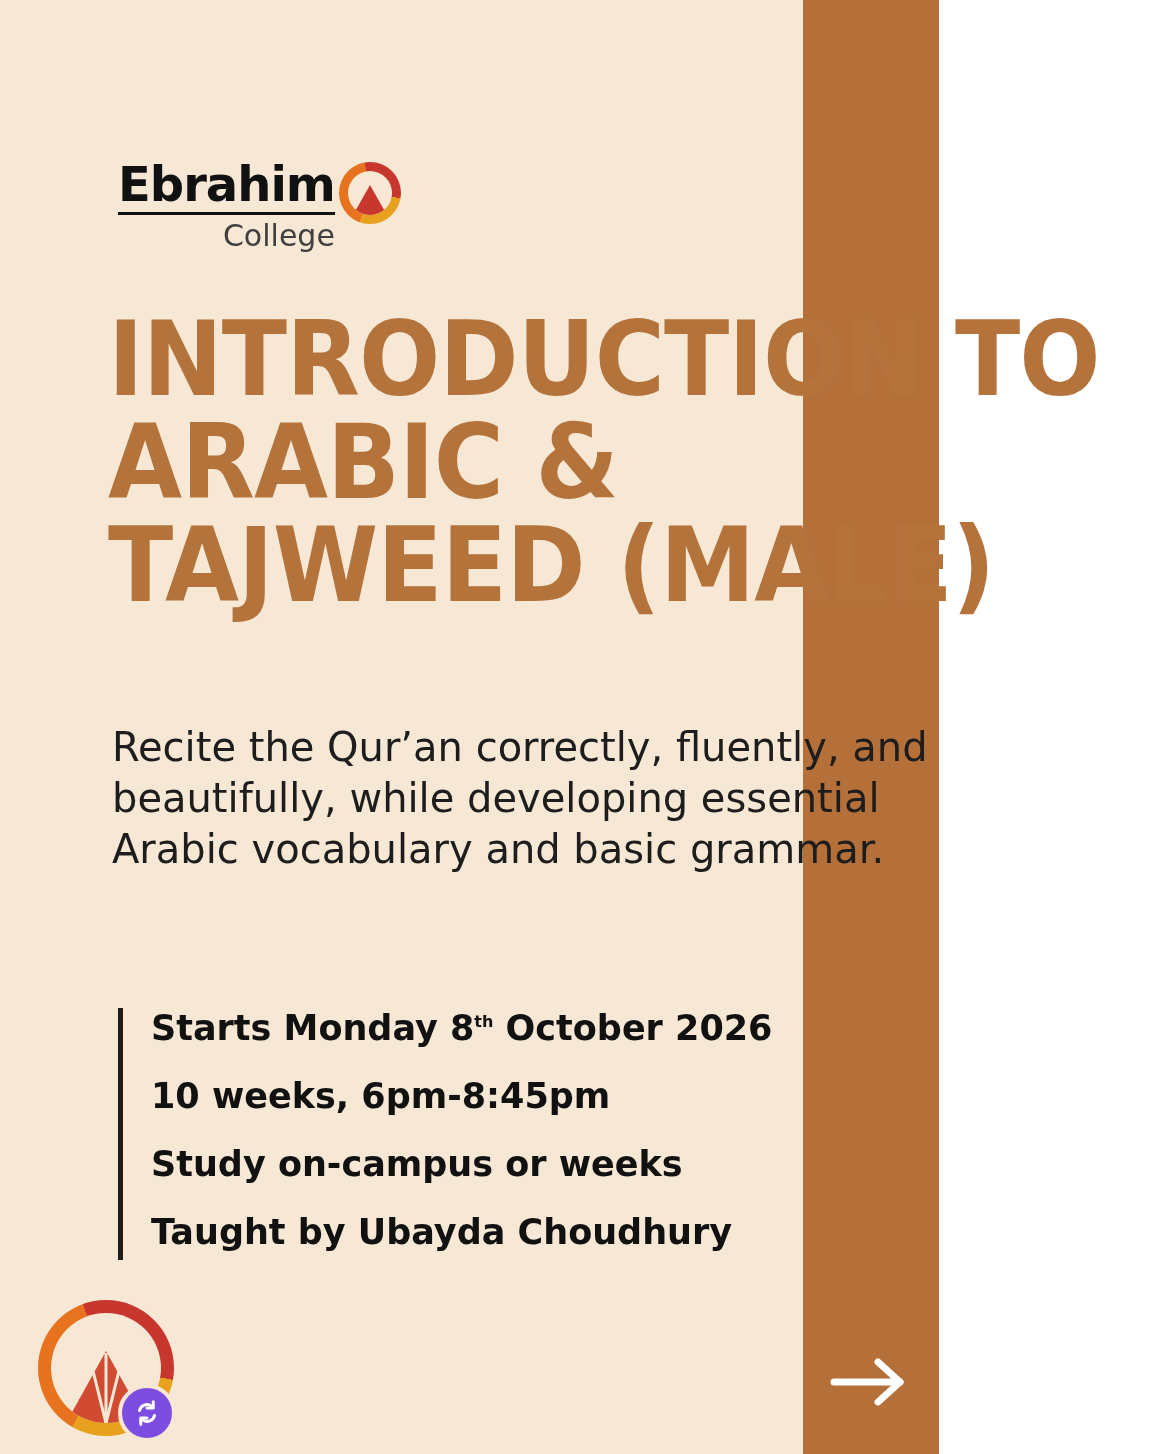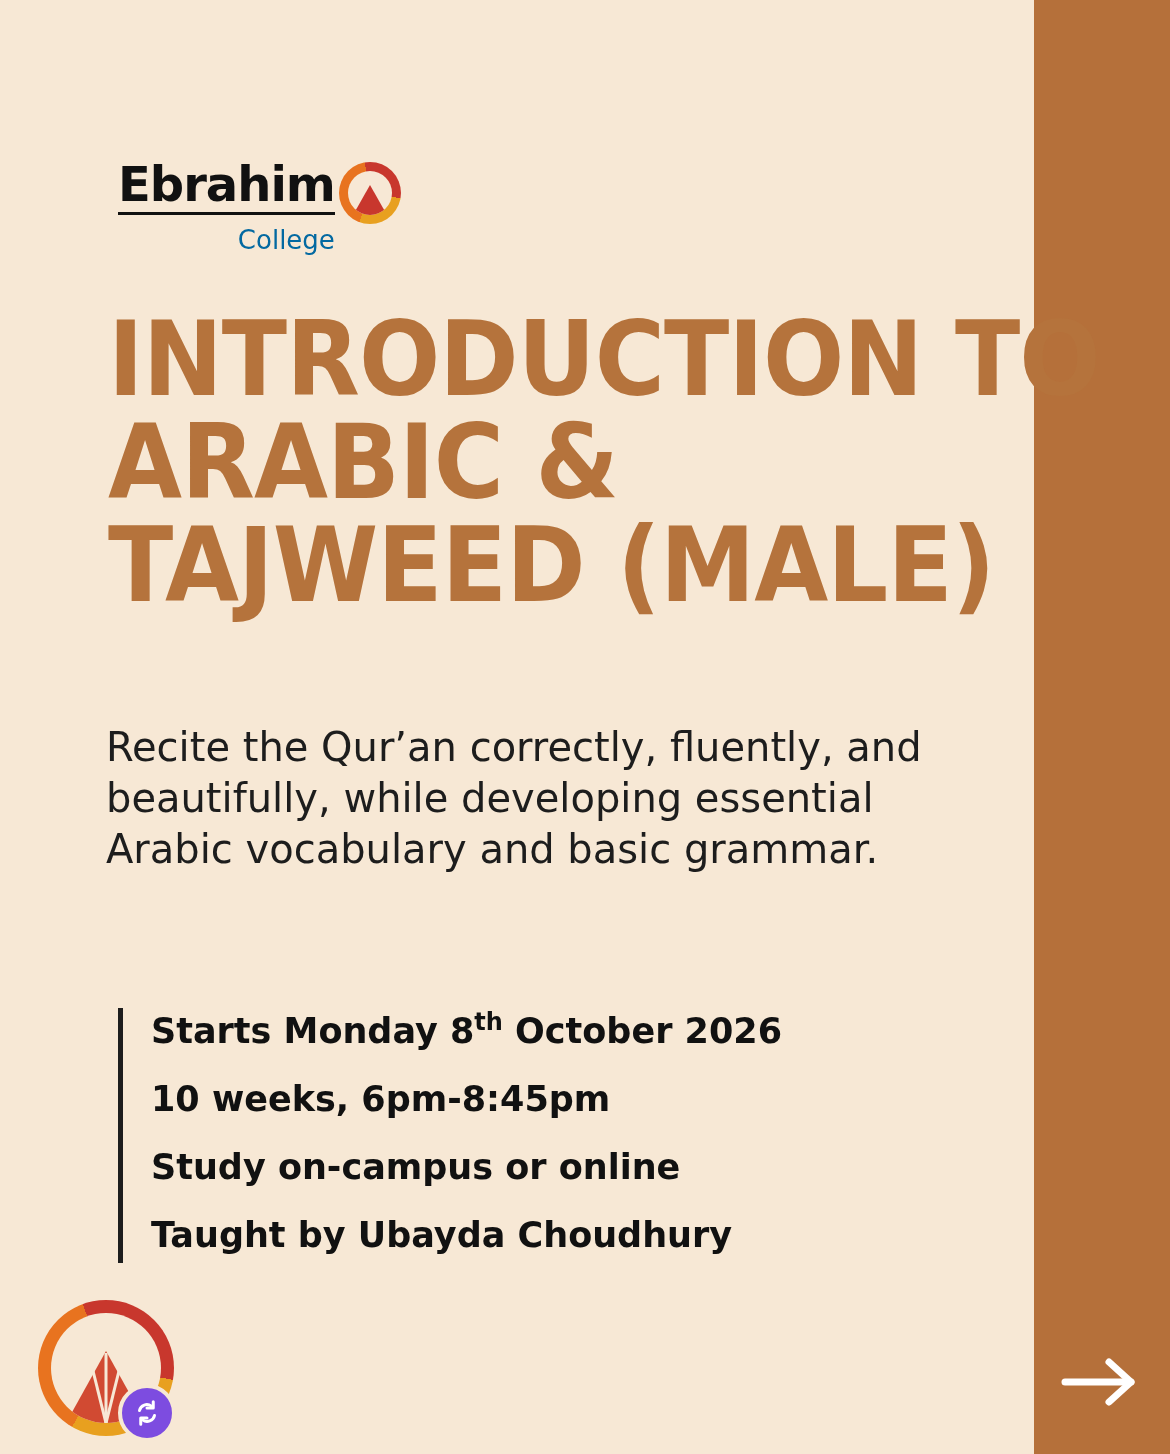--- a/index.html
+++ b/index.html
@@ -4,21 +4,21 @@
 <style>
   * { box-sizing: border-box; margin: 0; padding: 0; }
   html, body {
     width: 1170px;
     height: 1454px;
     overflow: hidden;
     font-family: "Liberation Sans", sans-serif;
   }
   #poster {
     position: relative;
-    width: 1170px;
+    width: 939px;
     height: 1454px;
     background: #f7e8d5;
   }
   
   #right-band {
     position: absolute;
     top: 0;
     right: 0;
     width: 136px;
     height: 100%;
@@ -45,24 +45,24 @@
     color: #111;
     font-family: "DejaVu Sans", sans-serif;
   }
   #logo-rule {
     width: 100%;
     height: 3px;
     background: #111;
     margin-top: 4px;
   }
   #logo-sub {
-    font-size: 26px;
-    color: #0369a1;
+    font-size: 30px;
+    color: #404040;
     align-self: flex-end;
-    margin-top: 12px;
+    margin-top: 6px;
     font-family: "DejaVu Sans", sans-serif;
   }
   #logo-mark {
     position: relative;
     width: 62px;
     height: 62px;
     margin-left: 4px;
     margin-top: 2px;
   }
   #logo-mark .ring {
@@ -101,21 +101,21 @@
     font-size: 104px;
     line-height: 0.99;
     letter-spacing: -1px;
     transform: scaleX(0.92);
     transform-origin: left top;
   }
   #headline .line { display: block; white-space: nowrap; }
   
   #description {
     position: absolute;
-    left: 106px;
+    left: 112px;
     top: 722px;
     width: 860px;
     font-size: 40px;
     line-height: 1.28;
     color: #1d1d1d;
     font-family: "DejaVu Sans", sans-serif;
   }
   
   #details {
     position: absolute;
@@ -126,21 +126,21 @@
   }
   #details .detail {
     font-size: 35px;
     font-weight: bold;
     color: #111;
     margin-bottom: 28px;
     font-family: "DejaVu Sans", sans-serif;
     white-space: nowrap;
   }
   #details .detail:last-child { margin-bottom: 8px; }
-  #details sup { font-size: 24px; vertical-align: super; }
+  #details sup { font-size: 16px; vertical-align: super; }
   
   #badge {
     position: absolute;
     left: 38px;
     bottom: 18px;
     width: 136px;
     height: 136px;
   }
   #badge .ring {
     position: absolute;
@@ -233,21 +233,21 @@
   <p id="description">Recite the Qur’an correctly, fluently, and beautifully, while developing essential Arabic vocabulary and basic grammar.</p>
 
   <div id="details">
     <div class="detail">
       <span>Starts Monday 8</span><sup>th</sup><span> October 2026</span>
     </div>
     <div class="detail">
       <span>10 weeks, 6pm-8:45pm</span>
     </div>
     <div class="detail">
-      <span>Study on-campus or online</span>
+      <span>Study on-campus or weeks</span>
     </div>
     <div class="detail">
       <span>Taught by Ubayda Choudhury</span>
     </div>
   </div>
 
   <div id="badge">
     <div class="ring"></div>
     <div class="inner">
       <div class="dome"></div>

